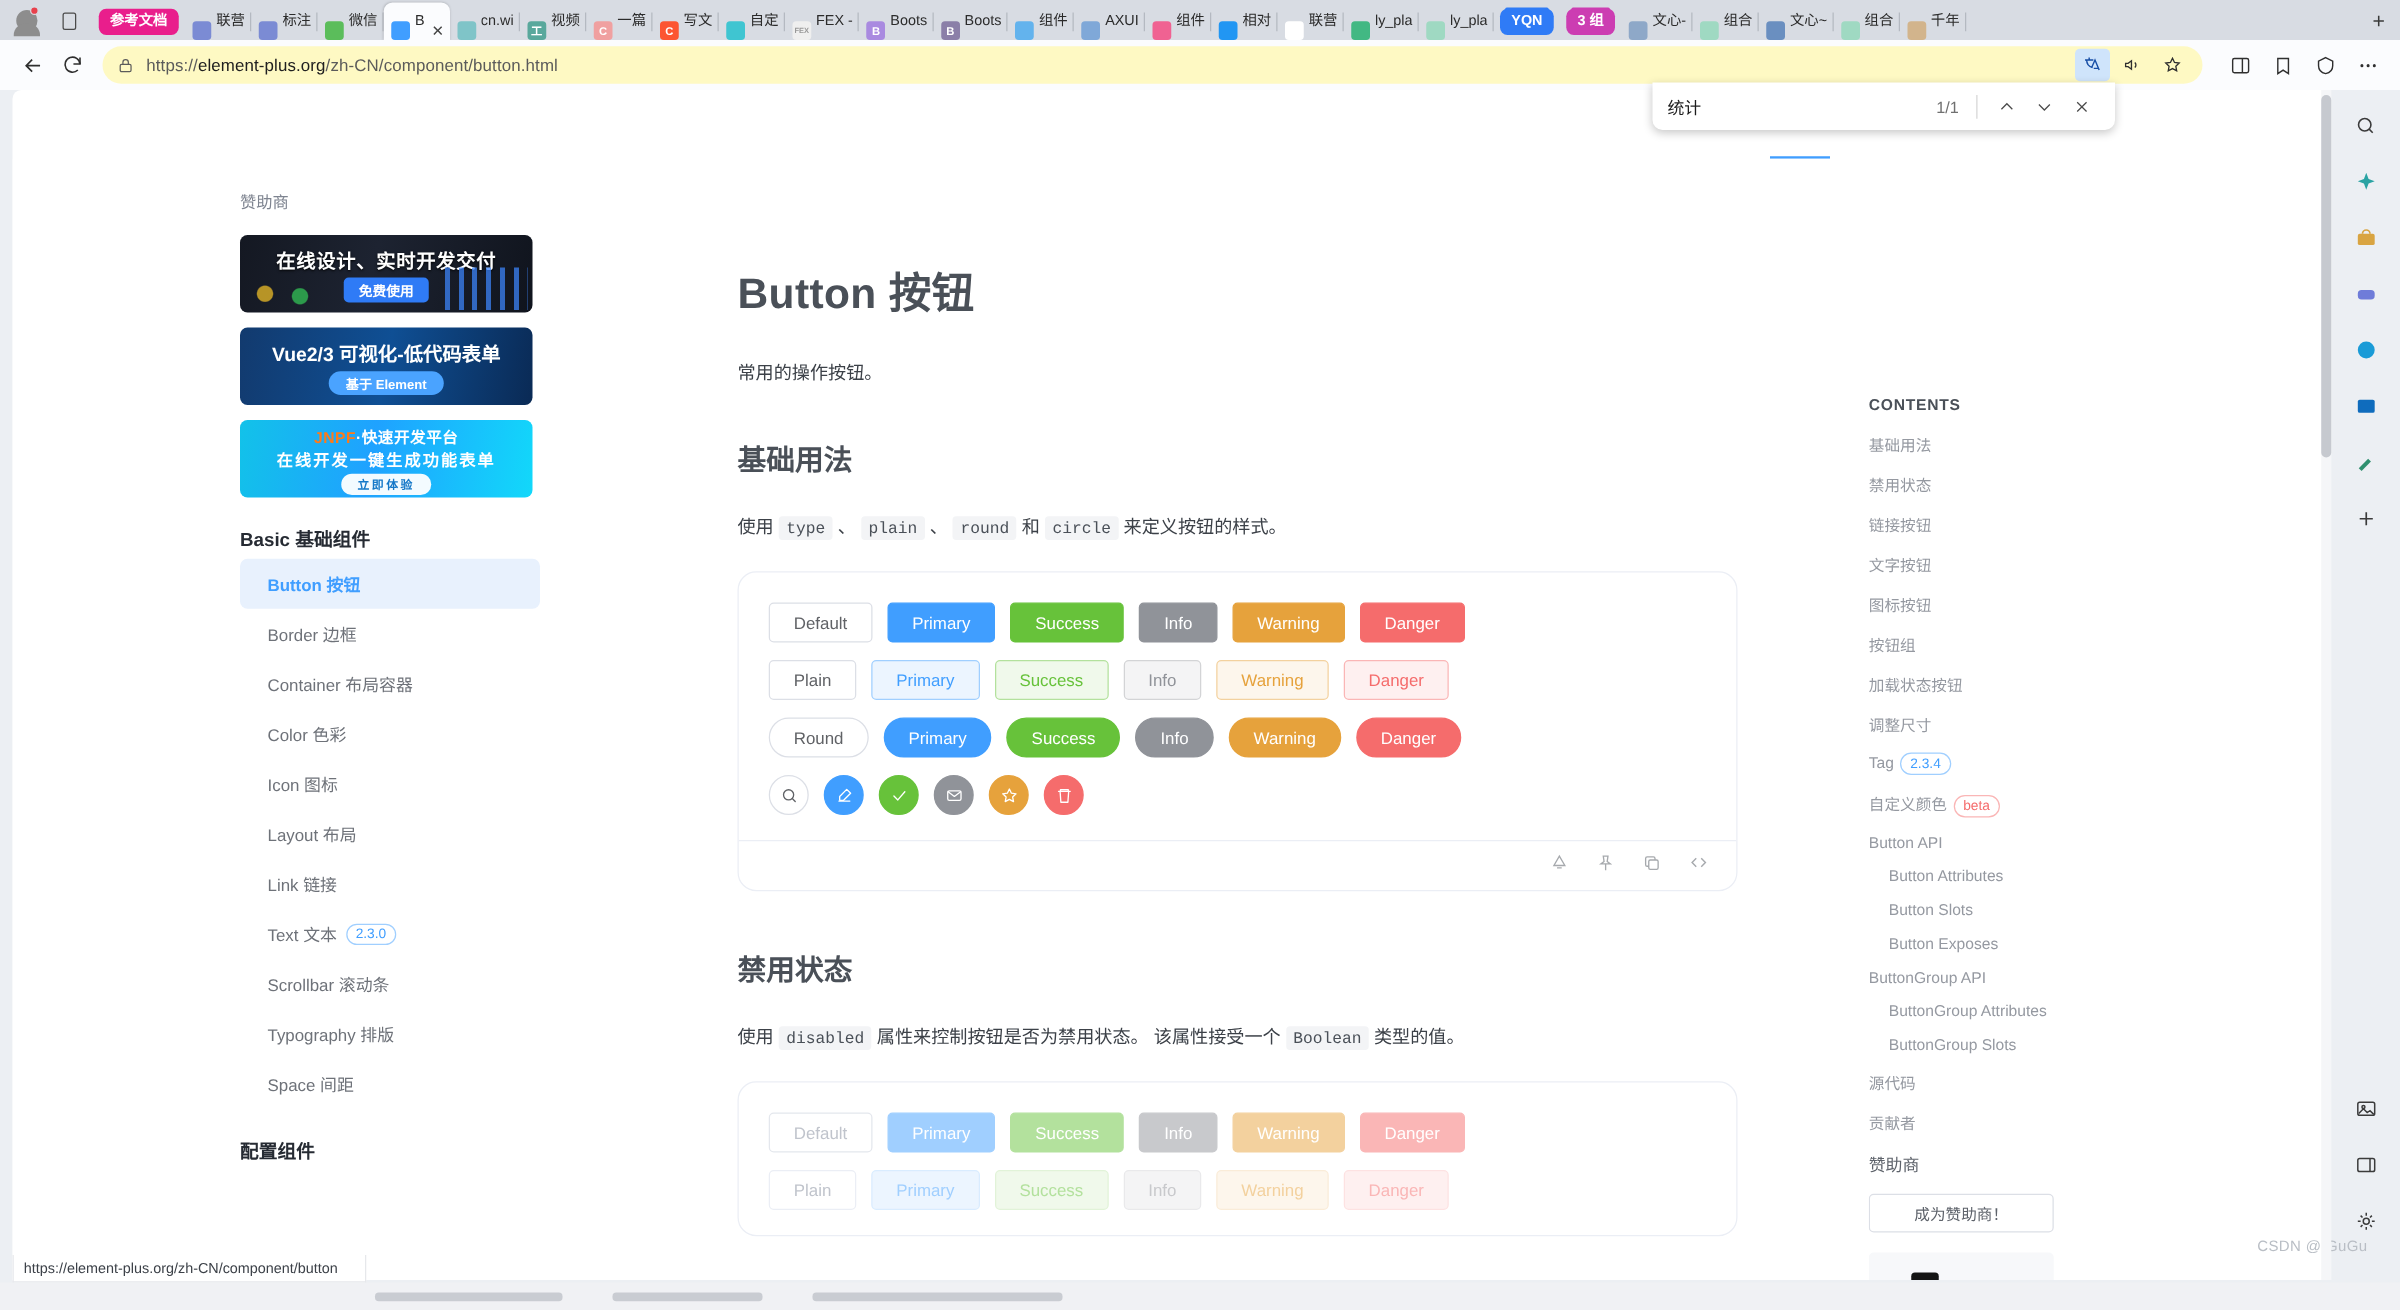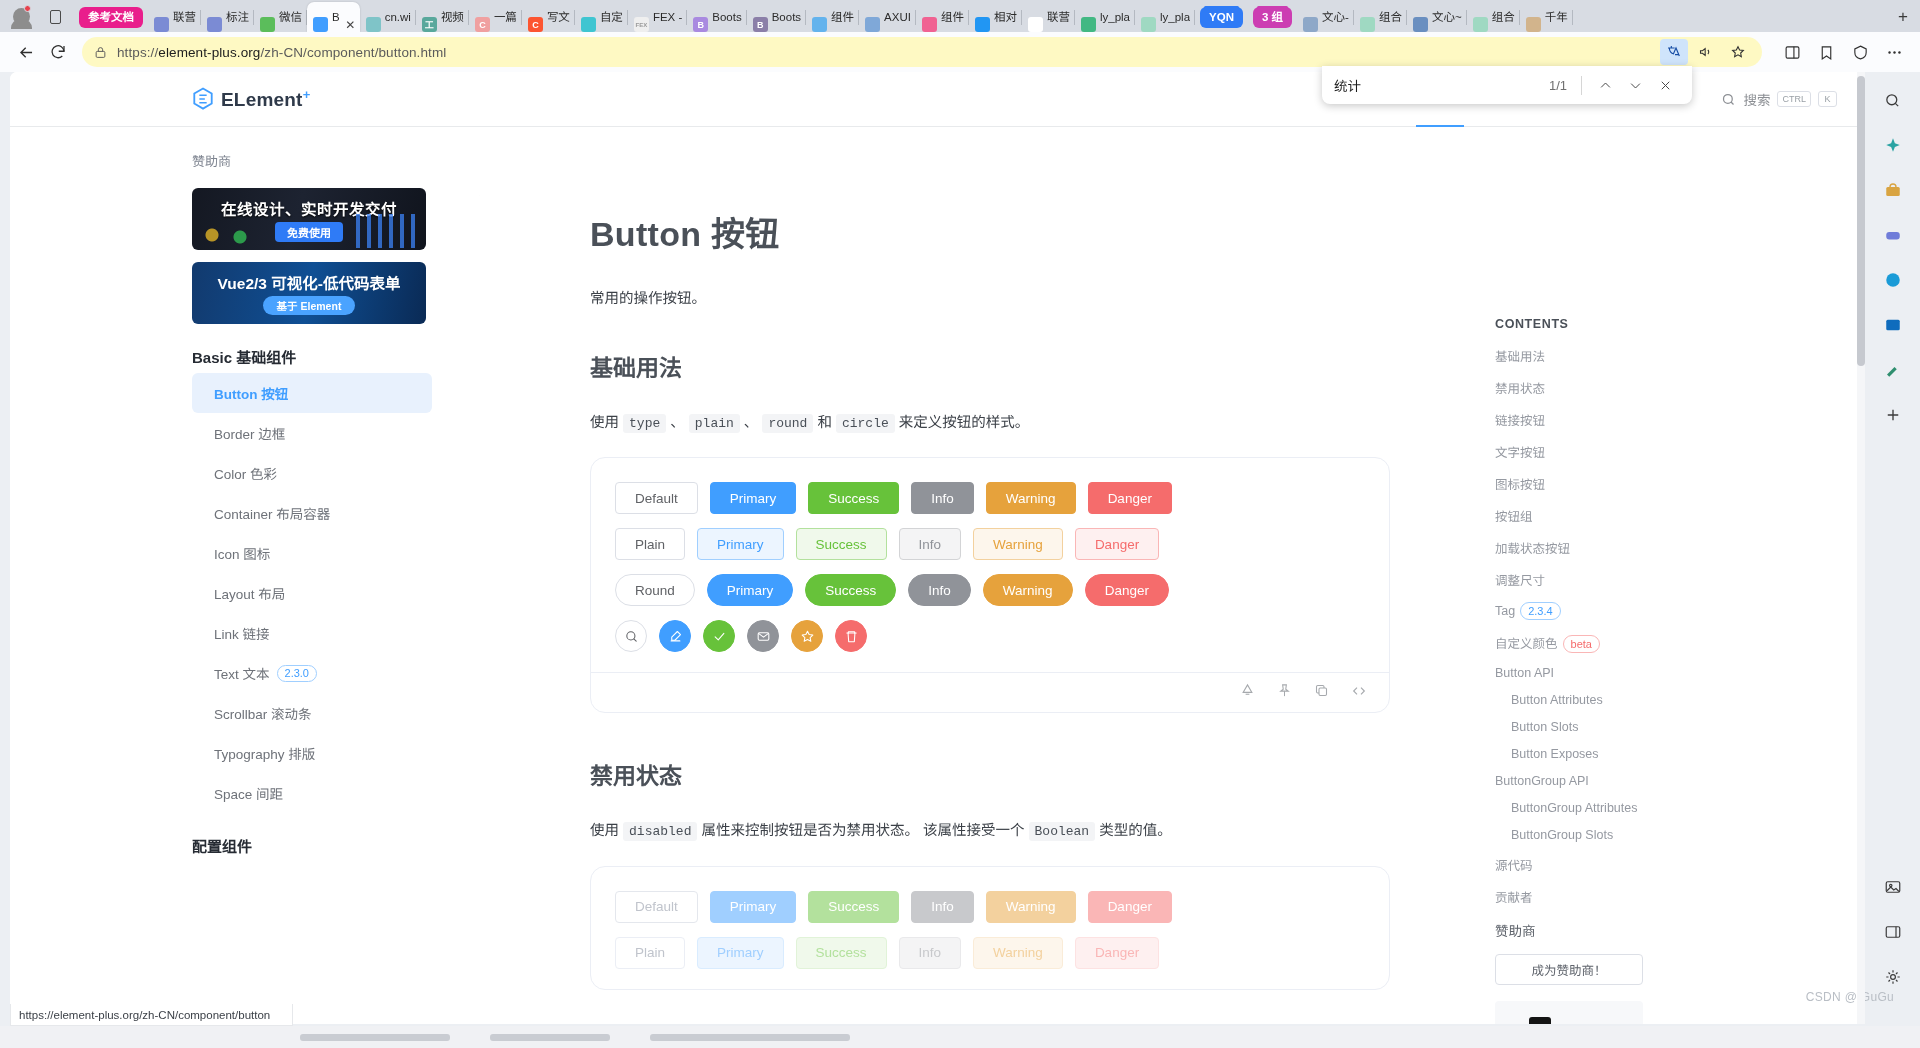--- a/index.html
+++ b/index.html
@@ -497,71 +497,54 @@
             <circle cx="5" cy="12" r="1.7"></circle>
             <circle cx="12" cy="12" r="1.7"></circle>
             <circle cx="19" cy="12" r="1.7"></circle>
           </svg>
       </div>
     </div>
   </div>
 
   <div class="viewport">
 
-    <div class="siteheader">
-      <div class="logo">
-        <span class="logo-mark">
-          <svg width="22" height="24" viewBox="0 0 24 26" fill="none" stroke="#409eff" stroke-width="2">
-            <path d="M12 1.5l9.5 5.5v11L12 23.5 2.5 18V7z"></path>
-            <path d="M8 9h8M8 13h6M8 17h8" stroke="#409eff" stroke-width="1.6"></path>
-          </svg>
-        </span>
-        <span class="logo-text"><span>ELement</span><span class="plus">+</span></span>
-      </div>
-      <div class="hdr-right">
-        <div class="searchbox">
-          <svg width="15" height="15" viewBox="0 0 24 24" fill="none" stroke="#8c8f94" stroke-width="2">
-              <circle cx="11" cy="11" r="7"></circle>
-              <path d="M20 20l-4-4"></path>
-            </svg>
-          <span>搜索</span>
-          <span class="kbd">CTRL</span>
-          <span class="kbd">K</span>
-        </div>
-      </div>
-    </div>
     <div class="hdr-tab-underline"></div>
 
     <div class="leftnav">
       <div class="sponsor-title">赞助商</div>
 
       <div class="ad ad1">
         <div class="l1">在线设计、实时开发交付</div>
         <div class="cta">免费使用</div>
       </div>
 
       <div class="ad ad2">
         <div class="l1">Vue2/3 可视化-低代码表单</div>
         <div class="cta">基于 Element</div>
       </div>
 
+      <div class="ad ad3">
+        <div class="l0"><span class="jnpf">JNPF</span><span>·快速开发平台</span></div>
+        <div class="l1">在线开发一键生成功能表单</div>
+        <div class="cta">立即体验</div>
+      </div>
 
       <div class="navgroup-title">Basic 基础组件</div>
       <div id="navitems">
           <div class="navitem active">
             <span>Button 按钮</span>
           </div>
           <div class="navitem">
             <span>Border 边框</span>
           </div>
           <div class="navitem">
+            <span>Container 布局容器</span>
+          </div>
+          <div class="navitem">
             <span>Color 色彩</span>
-          </div>
-          <div class="navitem">
-            <span>Container 布局容器</span>
           </div>
           <div class="navitem">
             <span>Icon 图标</span>
           </div>
           <div class="navitem">
             <span>Layout 布局</span>
           </div>
           <div class="navitem">
             <span>Link 链接</span>
           </div>

